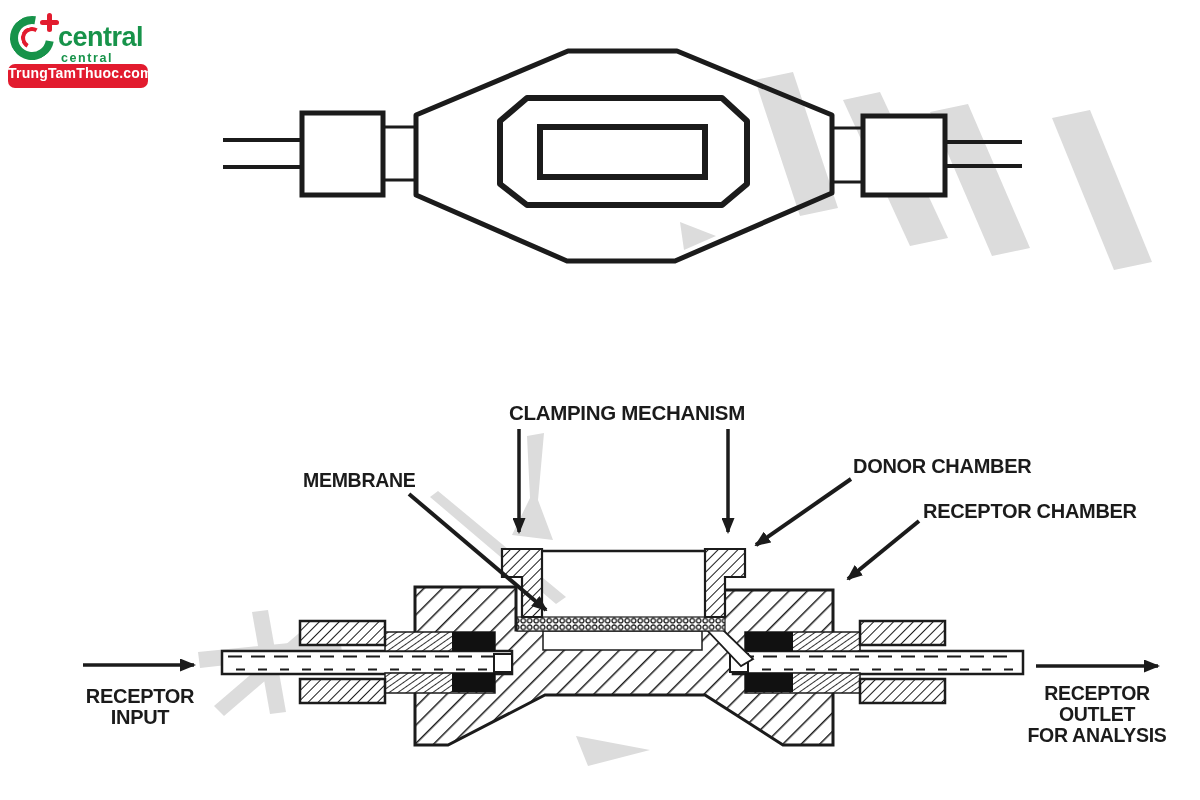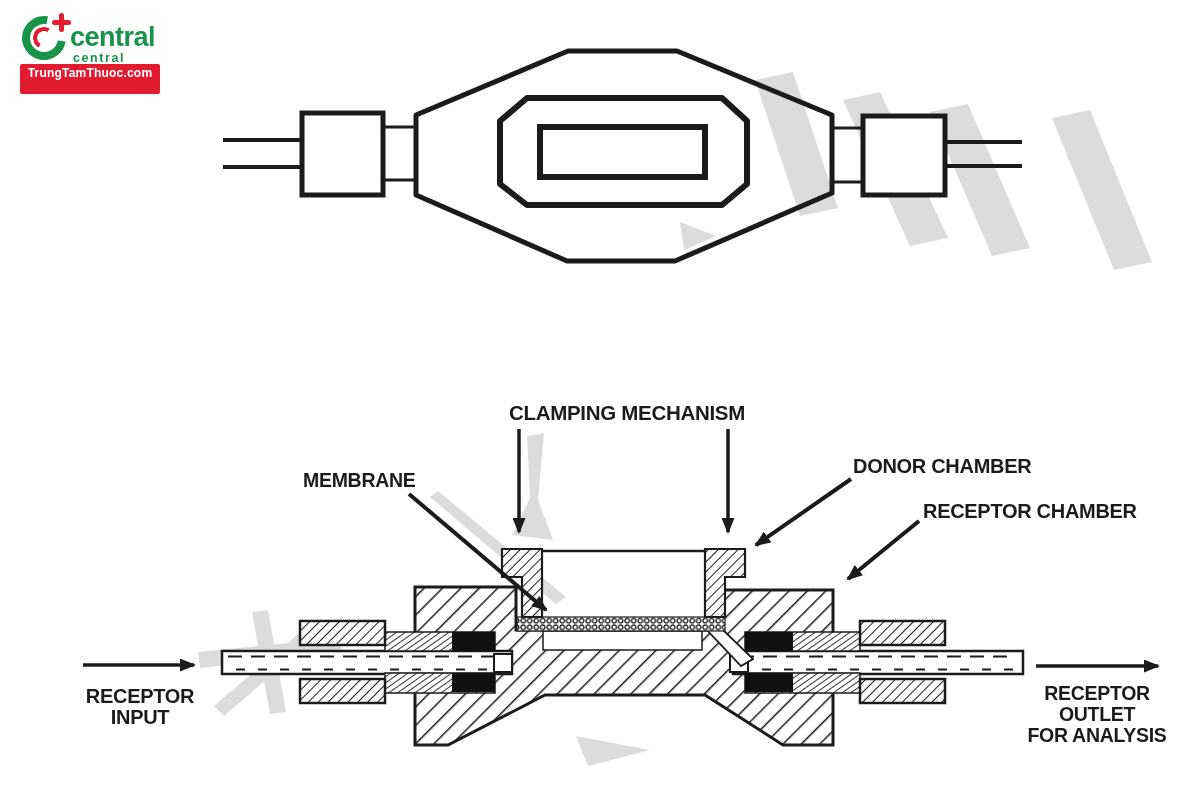--- a/index.html
+++ b/index.html
@@ -7,36 +7,36 @@
     --brand-red:#e21b2e;
     --ink:#1b1b1b;
     --watermark:#dcdcdc;
   }
   html,body{margin:0;padding:0;background:#ffffff;}
   .page{position:relative;width:1200px;height:800px;background:#fff;overflow:hidden;
         font-family:"Liberation Sans",sans-serif;}
   .diagram-svg{position:absolute;left:0;top:0;}
 
   
-  .logo{position:absolute;left:20px;top:8px;width:152px;height:80px;z-index:5;}
+  .logo{position:absolute;left:8px;top:8px;width:152px;height:80px;z-index:5;}
   .logo-mark{position:absolute;left:2px;top:8px;width:44px;height:44px;}
   .ring{position:absolute;left:0;top:0;width:28px;height:28px;border:8px solid var(--brand-green);
         border-radius:50%;border-right-color:transparent;transform:rotate(-35deg);}
   .ring-inner{position:absolute;left:11px;top:11px;width:14px;height:14px;border:4px solid var(--brand-red);
         border-radius:50%;border-top-color:transparent;border-right-color:transparent;transform:rotate(75deg);}
   .plus{position:absolute;right:-5px;top:-3px;width:19px;height:19px;}
   .plus i{display:block;position:absolute;background:var(--brand-red);border-radius:3px;}
   .plus .pv{left:7px;top:0;width:5px;height:19px;}
   .plus .ph{left:0;top:7px;width:19px;height:5px;}
   .brand{position:absolute;left:50px;top:16px;font-size:27px;font-weight:700;
          color:var(--brand-green);letter-spacing:-0.5px;line-height:1;}
   .tagline{position:absolute;left:53px;top:44px;font-size:12.5px;font-weight:700;
          color:var(--brand-green);letter-spacing:1.6px;line-height:1;}
-  .badge{position:absolute;left:0;top:56px;width:140px;height:30px;background:var(--brand-red);
-         border-radius:2px;color:#fff;font-size:12px;font-weight:700;text-align:center;
+  .badge{position:absolute;left:0;top:56px;width:140px;height:24px;background:var(--brand-red);
+         border-radius:7px;color:#fff;font-size:14px;font-weight:700;text-align:center;
          line-height:19px;letter-spacing:0.2px;}
 
   
   .ink{stroke:var(--ink);}
   .nofill{fill:none;}
   .wm{fill:var(--watermark);stroke:none;}
   .lbl{font-family:"Liberation Sans",sans-serif;font-weight:700;fill:var(--ink);letter-spacing:-0.3px;}
   .white{fill:#ffffff;}
   .blackfill{fill:#111111;}
 </style>

